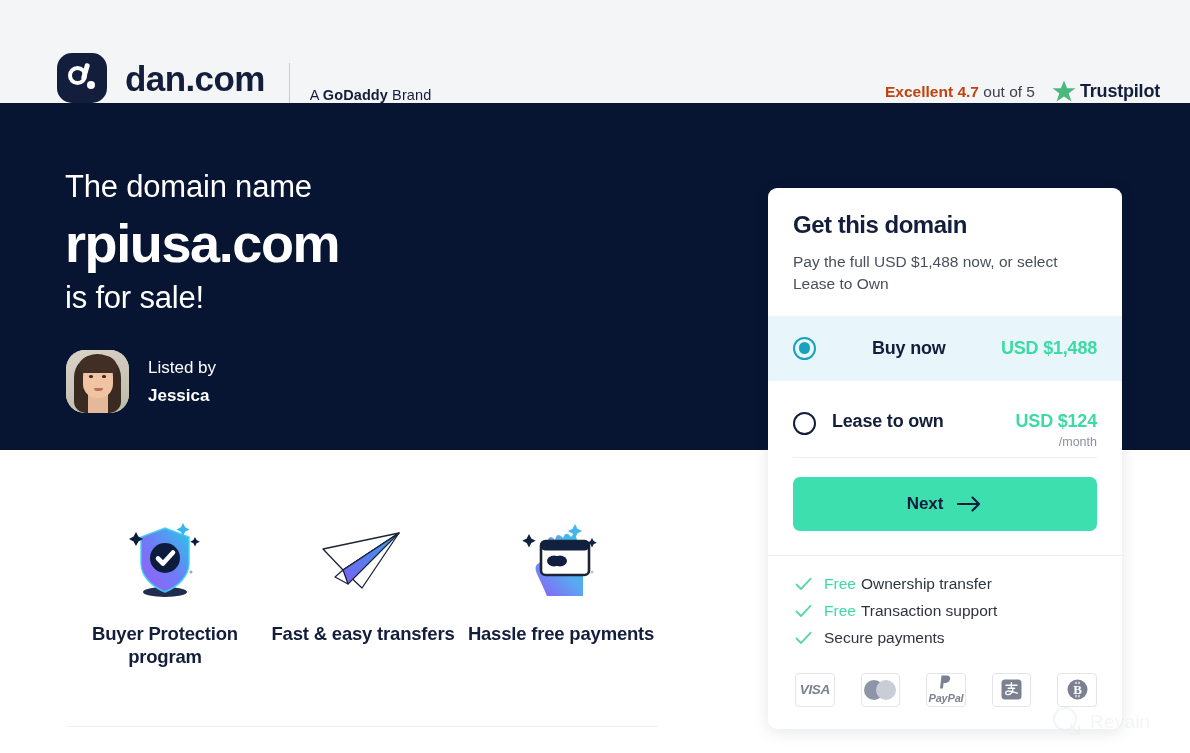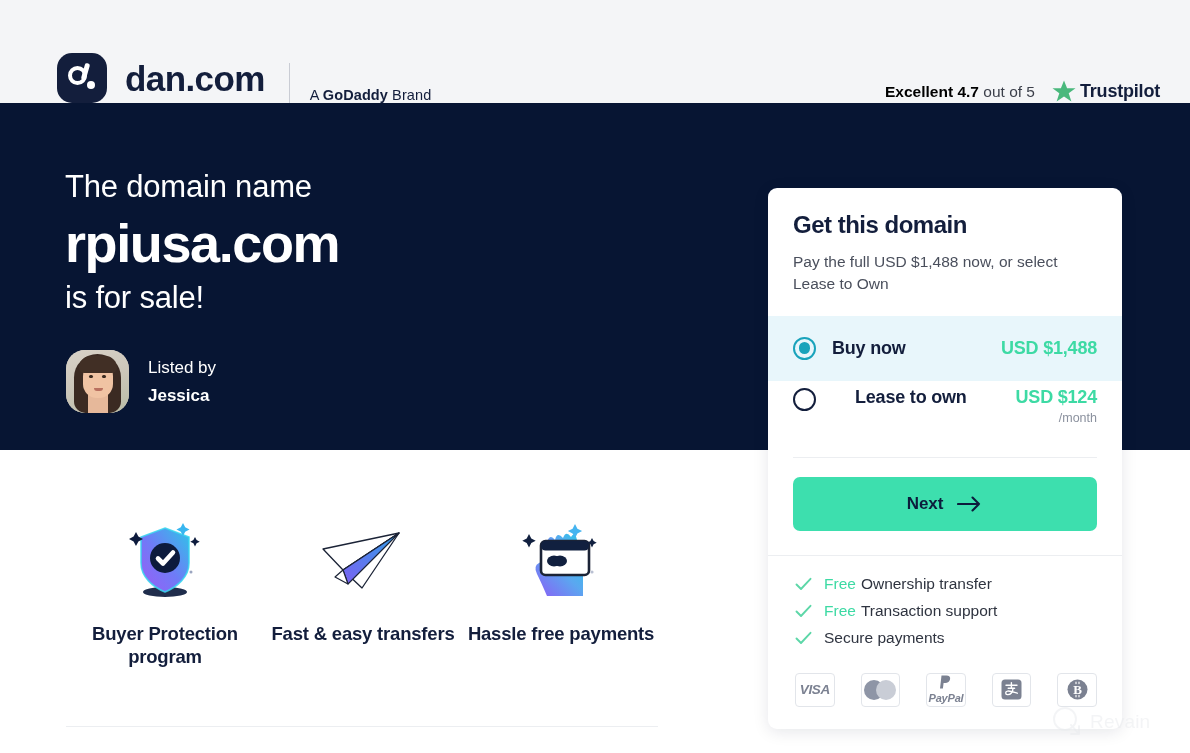--- a/index.html
+++ b/index.html
@@ -92,21 +92,21 @@
   .trust {
     margin-left: auto;
     display: flex;
     align-items: center;
     white-space: nowrap;
   }
   .trust-text {
     font-size: 15.5px;
     color: #3b3f4a;
   }
-  .trust-text b { color: #000000; font-weight: 700; }
+  .trust-text b { color: #c2410c; font-weight: 700; }
   .trust-logo {
     display: flex;
     align-items: center;
     margin-left: 17px;
   }
   .trust-star { flex: none; }
   .trust-name {
     font-size: 18px;
     font-weight: 700;
     color: #131e3c;
@@ -290,21 +290,21 @@
     line-height: 1.37;
   }
   .opt {
     display: flex;
     align-items: center;
     padding: 0 25px;
     height: 65px;
     box-sizing: border-box;
     position: relative;
   }
-  .opt.selected { background: #e8f6fb; }
+  .opt.selected { background: #e8f6fb; gap: 40px; }
   .radio {
     width: 23px;
     height: 23px;
     border-radius: 50%;
     border: 2.4px solid #131e3c;
     box-sizing: border-box;
     flex: none;
     position: relative;
   }
   .opt.selected .radio {
@@ -335,21 +335,21 @@
     color: #3ddaa4;
     letter-spacing: -0.2px;
     line-height: 1.15;
   }
   .opt.selected .opt-price { color: #3ddaa4; }
   .opt-per {
     font-size: 12.5px;
     color: #8b919e;
     margin-top: 3px;
   }
-  .opt.lease { height: 72px; align-items: flex-start; padding-top: 6px; gap: 23px; }
+  .opt.lease { height: 72px; align-items: flex-start; padding-top: 30px; }
   .opt.lease .radio { margin-top: 1px; }
   .opt.lease .opt-label { margin-top: 0px; }
 
   .card-rule {
     height: 1px;
     background: #eceef1;
     margin: 4px 25px 0 25px;
   }
   .next-wrap { padding: 19px 25px 24px 25px; }
   .next-btn {

